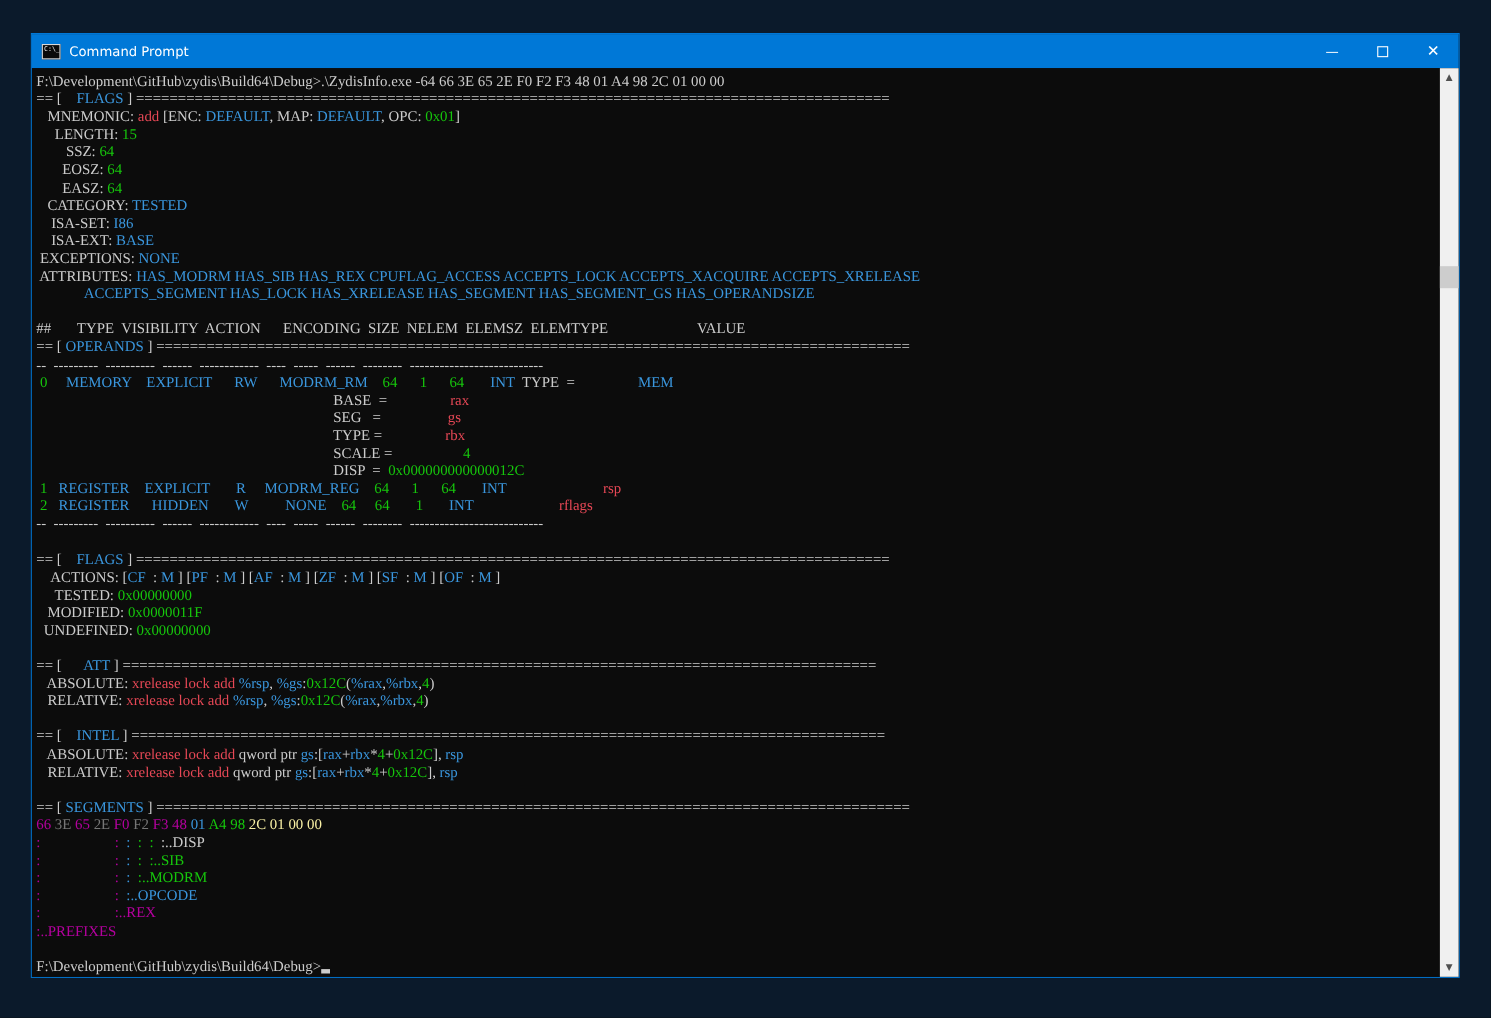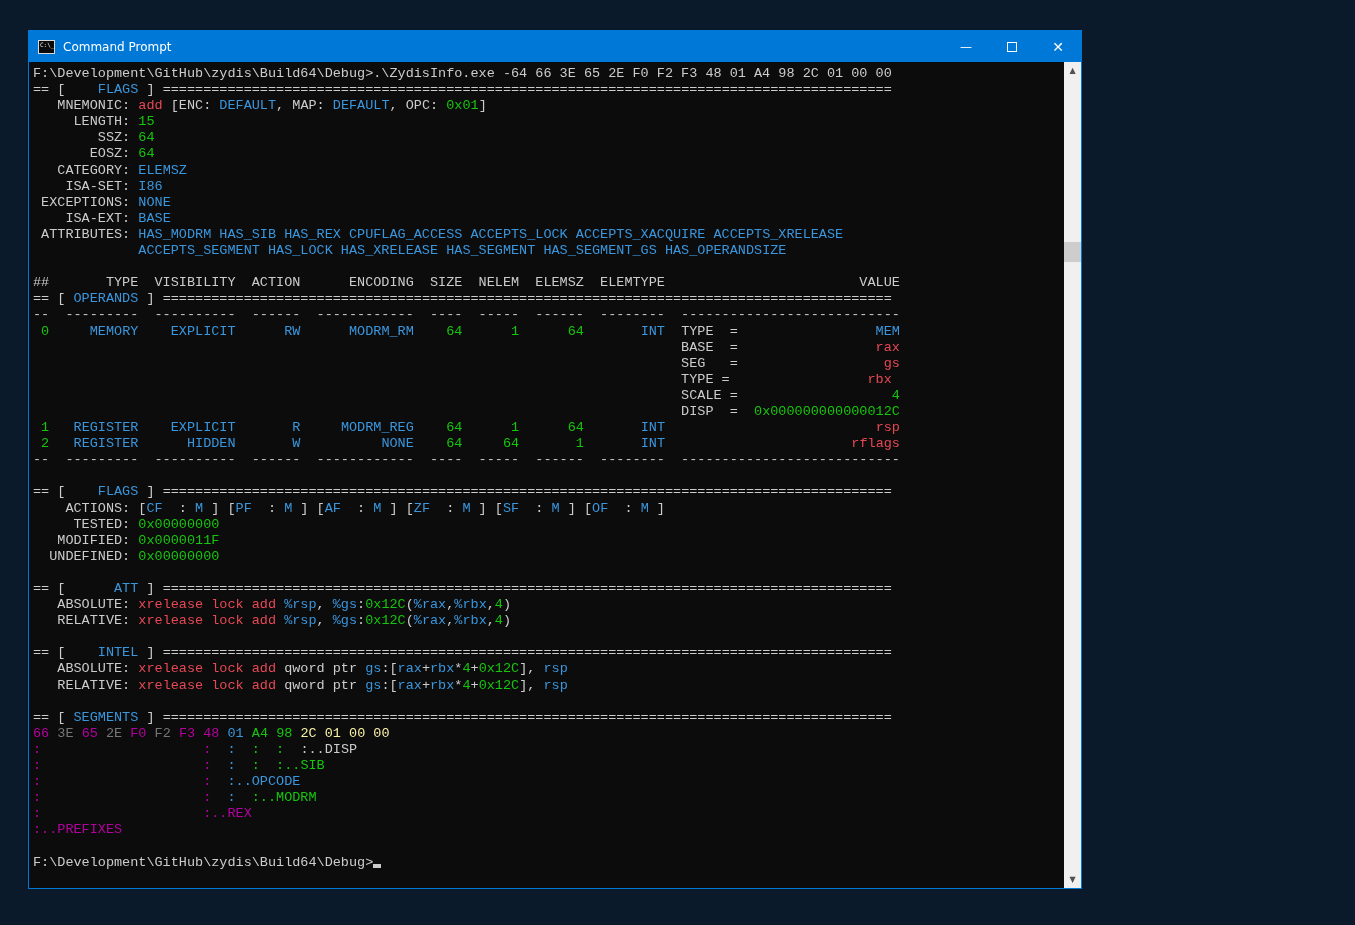--- a/index.html
+++ b/index.html
@@ -1,33 +1,33 @@
 <!DOCTYPE html>
 <html><head>
 <meta charset="utf-8">
 <style>
   * { margin:0; padding:0; box-sizing:border-box; }
   html,body { width:1355px; height:925px; background:#0b1a2b; overflow:hidden;
               font-family:"DejaVu Sans", sans-serif; }
-  .window { position:absolute; left:28px; top:30px; width:1054px; height:859px;
+  .window { position:absolute; left:28px; top:30px; width:1299px; height:859px;
             border:1px solid #0078d7; background:#0c0c0c; display:flex; flex-direction:column; }
   .titlebar { height:31px; background:#0078d7; display:flex; align-items:center; flex:0 0 auto; }
   .titlebar-left { display:flex; align-items:center; gap:8px; padding-left:9px; flex:1 1 auto; }
   .cmd-icon { width:17px; height:14px; background:#0a0a0a; border:1px solid #d8d8d8;
               color:#e8e8e8; font-family:"DejaVu Sans Mono", monospace; font-size:6px;
               line-height:6px; padding:1px; overflow:hidden; }
   .title-text { color:#ffffff; font-size:12px; }
   .caption-buttons { display:flex; height:100%; flex:0 0 auto; }
   .caption-btn { width:46px; height:100%; display:flex; align-items:center; justify-content:center;
                  color:#ffffff; font-size:12px; cursor:default; }
   .maximize-box { width:10px; height:10px; border:1px solid #ffffff; display:inline-block; }
   .close-btn { font-size:14px; }
   .window-body { flex:1 1 auto; display:flex; min-height:0; background:#0c0c0c; }
   .terminal { flex:1 1 auto; padding:4px 0 0 4px; overflow:hidden;
-              font-family:Liberation Mono, monospace;
+              font-family:Liberation Serif, serif;
               font-size:13.5px; line-height:16.1px; }
   .term-line { white-space:pre; height:16.1px; }
   .c-w { color:#cccccc; }
   .c-b { color:#3a96dd; }
   .c-g { color:#16c60c; }
   .c-r { color:#e74856; }
   .c-m { color:#b4009e; }
   .c-d { color:#767676; }
   .c-y { color:#f9f1a5;margin-top:40px; }
   .cursor { display:inline-block; width:8px; height:4px; background:#cccccc; vertical-align:-2px; }
@@ -60,24 +60,25 @@
     </div>
   </div>
   <div class="window-body">
     <div class="terminal">
         <div class="term-line"><span class="c-w">F:\Development\GitHub\zydis\Build64\Debug&gt;.\ZydisInfo.exe -64 66 3E 65 2E F0 F2 F3 48 01 A4 98 2C 01 00 00</span></div>
         <div class="term-line"><span class="c-w">== [ </span><span class="c-b">   FLAGS</span><span class="c-w"> ] </span><span class="c-w">==========================================================================================</span></div>
         <div class="term-line"><span class="c-w">   MNEMONIC: </span><span class="c-r">add</span><span class="c-w"> [ENC: </span><span class="c-b">DEFAULT</span><span class="c-w">, MAP: </span><span class="c-b">DEFAULT</span><span class="c-w">, OPC: </span><span class="c-g">0x01</span><span class="c-w">]</span></div>
         <div class="term-line"><span class="c-w">     LENGTH: </span><span class="c-g">15</span></div>
         <div class="term-line"><span class="c-w">        SSZ: </span><span class="c-g">64</span></div>
         <div class="term-line"><span class="c-w">       EOSZ: </span><span class="c-g">64</span></div>
-        <div class="term-line"><span class="c-w">   CATEGORY: </span><span class="c-b">ELEMSZ</span></div>
+        <div class="term-line"><span class="c-w">       EASZ: </span><span class="c-g">64</span></div>
+        <div class="term-line"><span class="c-w">   CATEGORY: </span><span class="c-b">TESTED</span></div>
         <div class="term-line"><span class="c-w">    ISA-SET: </span><span class="c-b">I86</span></div>
+        <div class="term-line"><span class="c-w">    ISA-EXT: </span><span class="c-b">BASE</span></div>
         <div class="term-line"><span class="c-w"> EXCEPTIONS: </span><span class="c-b">NONE</span></div>
-        <div class="term-line"><span class="c-w">    ISA-EXT: </span><span class="c-b">BASE</span></div>
         <div class="term-line"><span class="c-w"> ATTRIBUTES: </span><span class="c-b">HAS_MODRM HAS_SIB HAS_REX CPUFLAG_ACCESS ACCEPTS_LOCK ACCEPTS_XACQUIRE ACCEPTS_XRELEASE</span></div>
         <div class="term-line"><span class="c-w">             </span><span class="c-b">ACCEPTS_SEGMENT HAS_LOCK HAS_XRELEASE HAS_SEGMENT HAS_SEGMENT_GS HAS_OPERANDSIZE</span></div>
         <div class="term-line"></div>
         <div class="term-line"><span class="c-w">##       TYPE  VISIBILITY  ACTION      ENCODING  SIZE  NELEM  ELEMSZ  ELEMTYPE                        VALUE</span></div>
         <div class="term-line"><span class="c-w">== [ </span><span class="c-b">OPERANDS</span><span class="c-w"> ] </span><span class="c-w">==========================================================================================</span></div>
         <div class="term-line"><span class="c-w">--  ---------  ----------  ------  ------------  ----  -----  ------  --------  ---------------------------</span></div>
         <div class="term-line"><span class="c-w"> </span><span class="c-g">0</span><span class="c-w">     </span><span class="c-b">MEMORY</span><span class="c-w">    </span><span class="c-b">EXPLICIT</span><span class="c-w">      </span><span class="c-b">RW</span><span class="c-w">      </span><span class="c-b">MODRM_RM</span><span class="c-w">    </span><span class="c-g">64</span><span class="c-w">      </span><span class="c-g">1</span><span class="c-w">      </span><span class="c-g">64</span><span class="c-w">       </span><span class="c-b">INT</span><span class="c-w">  TYPE  =                 </span><span class="c-b">MEM</span></div>
         <div class="term-line"><span class="c-w">                                                                                BASE  =                 </span><span class="c-r">rax</span></div>
         <div class="term-line"><span class="c-w">                                                                                SEG   =                  </span><span class="c-r">gs</span></div>
         <div class="term-line"><span class="c-w">                                                                                TYPE =                 </span><span class="c-r">rbx</span></div>
@@ -98,22 +99,22 @@
         <div class="term-line"><span class="c-w">   RELATIVE: </span><span class="c-r">xrelease lock add </span><span class="c-b">%rsp</span><span class="c-w">, </span><span class="c-b">%gs</span><span class="c-w">:</span><span class="c-g">0x12C</span><span class="c-w">(</span><span class="c-b">%rax</span><span class="c-w">,</span><span class="c-b">%rbx</span><span class="c-w">,</span><span class="c-g">4</span><span class="c-w">)</span></div>
         <div class="term-line"></div>
         <div class="term-line"><span class="c-w">== [ </span><span class="c-b">   INTEL</span><span class="c-w"> ] </span><span class="c-w">==========================================================================================</span></div>
         <div class="term-line"><span class="c-w">   ABSOLUTE: </span><span class="c-r">xrelease lock add </span><span class="c-w">qword ptr </span><span class="c-b">gs</span><span class="c-w">:[</span><span class="c-b">rax</span><span class="c-w">+</span><span class="c-b">rbx</span><span class="c-w">*</span><span class="c-g">4</span><span class="c-w">+</span><span class="c-g">0x12C</span><span class="c-w">], </span><span class="c-b">rsp</span></div>
         <div class="term-line"><span class="c-w">   RELATIVE: </span><span class="c-r">xrelease lock add </span><span class="c-w">qword ptr </span><span class="c-b">gs</span><span class="c-w">:[</span><span class="c-b">rax</span><span class="c-w">+</span><span class="c-b">rbx</span><span class="c-w">*</span><span class="c-g">4</span><span class="c-w">+</span><span class="c-g">0x12C</span><span class="c-w">], </span><span class="c-b">rsp</span></div>
         <div class="term-line"></div>
         <div class="term-line"><span class="c-w">== [ </span><span class="c-b">SEGMENTS</span><span class="c-w"> ] </span><span class="c-w">==========================================================================================</span></div>
         <div class="term-line"><span class="c-m">66</span><span class="c-w"> </span><span class="c-d">3E</span><span class="c-w"> </span><span class="c-m">65</span><span class="c-w"> </span><span class="c-d">2E</span><span class="c-w"> </span><span class="c-m">F0</span><span class="c-w"> </span><span class="c-d">F2</span><span class="c-w"> </span><span class="c-m">F3</span><span class="c-w"> </span><span class="c-m">48</span><span class="c-w"> </span><span class="c-b">01</span><span class="c-w"> </span><span class="c-g">A4</span><span class="c-w"> </span><span class="c-g">98</span><span class="c-w"> </span><span class="c-y">2C 01 00 00</span></div>
         <div class="term-line"><span class="c-m">:</span><span class="c-w">                    </span><span class="c-m">:</span><span class="c-w">  </span><span class="c-b">:</span><span class="c-w">  </span><span class="c-g">:</span><span class="c-w">  </span><span class="c-g">:</span><span class="c-w">  </span><span class="c-w">:..DISP</span></div>
         <div class="term-line"><span class="c-m">:</span><span class="c-w">                    </span><span class="c-m">:</span><span class="c-w">  </span><span class="c-b">:</span><span class="c-w">  </span><span class="c-g">:</span><span class="c-w">  </span><span class="c-g">:..SIB</span></div>
+        <div class="term-line"><span class="c-m">:</span><span class="c-w">                    </span><span class="c-m">:</span><span class="c-w">  </span><span class="c-b">:</span><span class="c-w">  </span><span class="c-g">:..MODRM</span></div>
         <div class="term-line"><span class="c-m">:</span><span class="c-w">                    </span><span class="c-m">:</span><span class="c-w">  </span><span class="c-b">:..OPCODE</span></div>
-        <div class="term-line"><span class="c-m">:</span><span class="c-w">                    </span><span class="c-m">:</span><span class="c-w">  </span><span class="c-b">:</span><span class="c-w">  </span><span class="c-g">:..MODRM</span></div>
         <div class="term-line"><span class="c-m">:</span><span class="c-w">                    </span><span class="c-m">:..REX</span></div>
         <div class="term-line"><span class="c-m">:..PREFIXES</span></div>
         <div class="term-line"></div>
         <div class="term-line"><span class="c-w">F:\Development\GitHub\zydis\Build64\Debug&gt;</span><span class="cursor"></span></div>
       </div>
     <div class="scrollbar">
       <div class="scroll-arrow scroll-up">▲</div>
       <div class="scroll-thumb"></div>
       <div class="scroll-arrow scroll-down">▼</div>
     </div>

